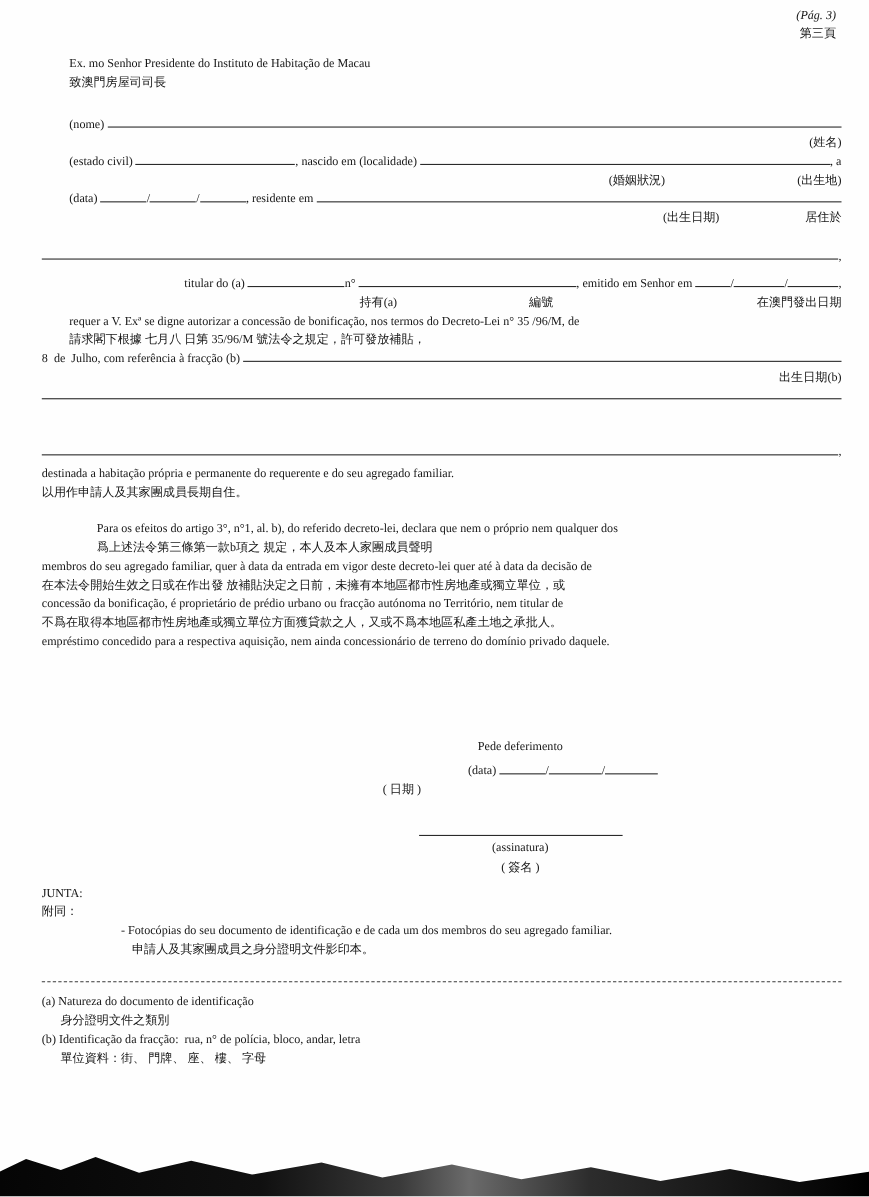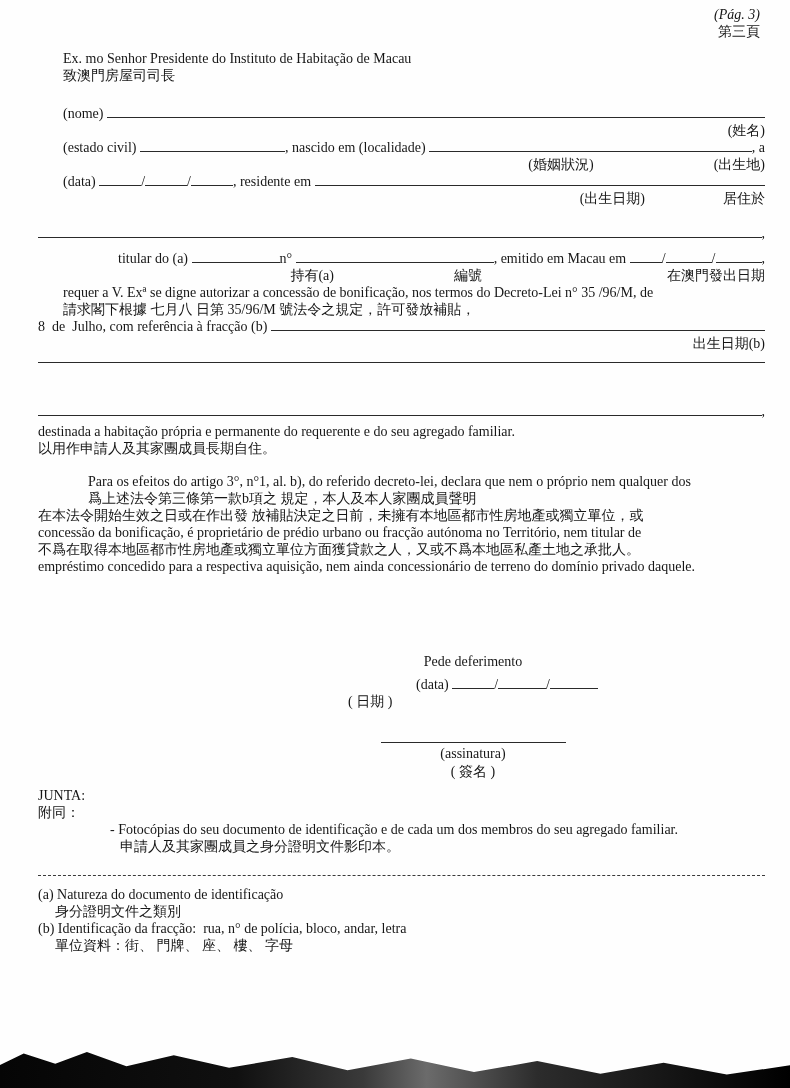--- a/index.html
+++ b/index.html
@@ -3,21 +3,21 @@
 <meta charset="utf-8">
 <style>
   html, body { margin: 0; padding: 0; background: #ffffff; }
   .page {
     position: relative;
     width: 790px;
     height: 1088px;
     background: #fefefe;
     color: #161616;
     font-family: "Liberation Serif", "DejaVu Serif", serif;
-    font-size: 14px;
+    font-size: 11px;
     overflow: hidden;
     box-sizing: border-box;
     padding: 8px 25px 0 38px;
   }
   .corner {
     position: absolute;
     top: 6px;
     right: 30px;
     text-align: right;
     line-height: 17px;
@@ -125,21 +125,21 @@
       <span>,</span>
     </div>
 
     <div class="row indent1 mt8">
       <span>titular do (a)</span>
       <span> </span>
       <span class="bl" style="width:88px"></span>
       <span>n°</span>
       <span> </span>
       <span class="bl" style="width:198px"></span>
-      <span>, emitido em Macau em</span>
+      <span>, emitido em Senhor em</span>
       <span> </span>
       <span class="bl" style="width:32px"></span>
       <span>/</span>
       <span class="bl" style="width:46px"></span>
       <span>/</span>
       <span class="bl" style="width:46px"></span>
       <span>,</span>
     </div>
     <div class="row indent1">
       <span>持有(a)</span>
@@ -164,20 +164,21 @@
     <div class="row mt26">
       <span class="bl fill"></span>
       <span>,</span>
     </div>
 
     <div class="line mt3">destinada a habitação própria e permanente do requerente e do seu agregado familiar.</div>
     <div class="line">以用作申請人及其家團成員長期自住。</div>
 
     <div class="line indent2 mt16">Para os efeitos do artigo 3°, n°1, al. b), do referido decreto-lei, declara que nem o próprio nem qualquer dos</div>
     <div class="line indent2">爲上述法令第三條第一款b項之 規定，本人及本人家團成員聲明</div>
+    <div class="line">membros do seu agregado familiar, quer à data da entrada em vigor deste decreto-lei quer até à data da decisão de</div>
     <div class="line">在本法令開始生效之日或在作出發 放補貼決定之日前，未擁有本地區都市性房地產或獨立單位，或</div>
     <div class="line">concessão da bonificação, é proprietário de prédio urbano ou fracção autónoma no Território, nem titular de</div>
     <div class="line">不爲在取得本地區都市性房地產或獨立單位方面獲貸款之人，又或不爲本地區私產土地之承批人。</div>
     <div class="line">empréstimo concedido para a respectiva aquisição, nem ainda concessionário de terreno do domínio privado daquele.</div>
 
     <div class="closing">
       <div class="center">Pede deferimento</div>
       <div class="row" style="margin-top:5px">
         <span>(data)</span>
         <span> </span>

